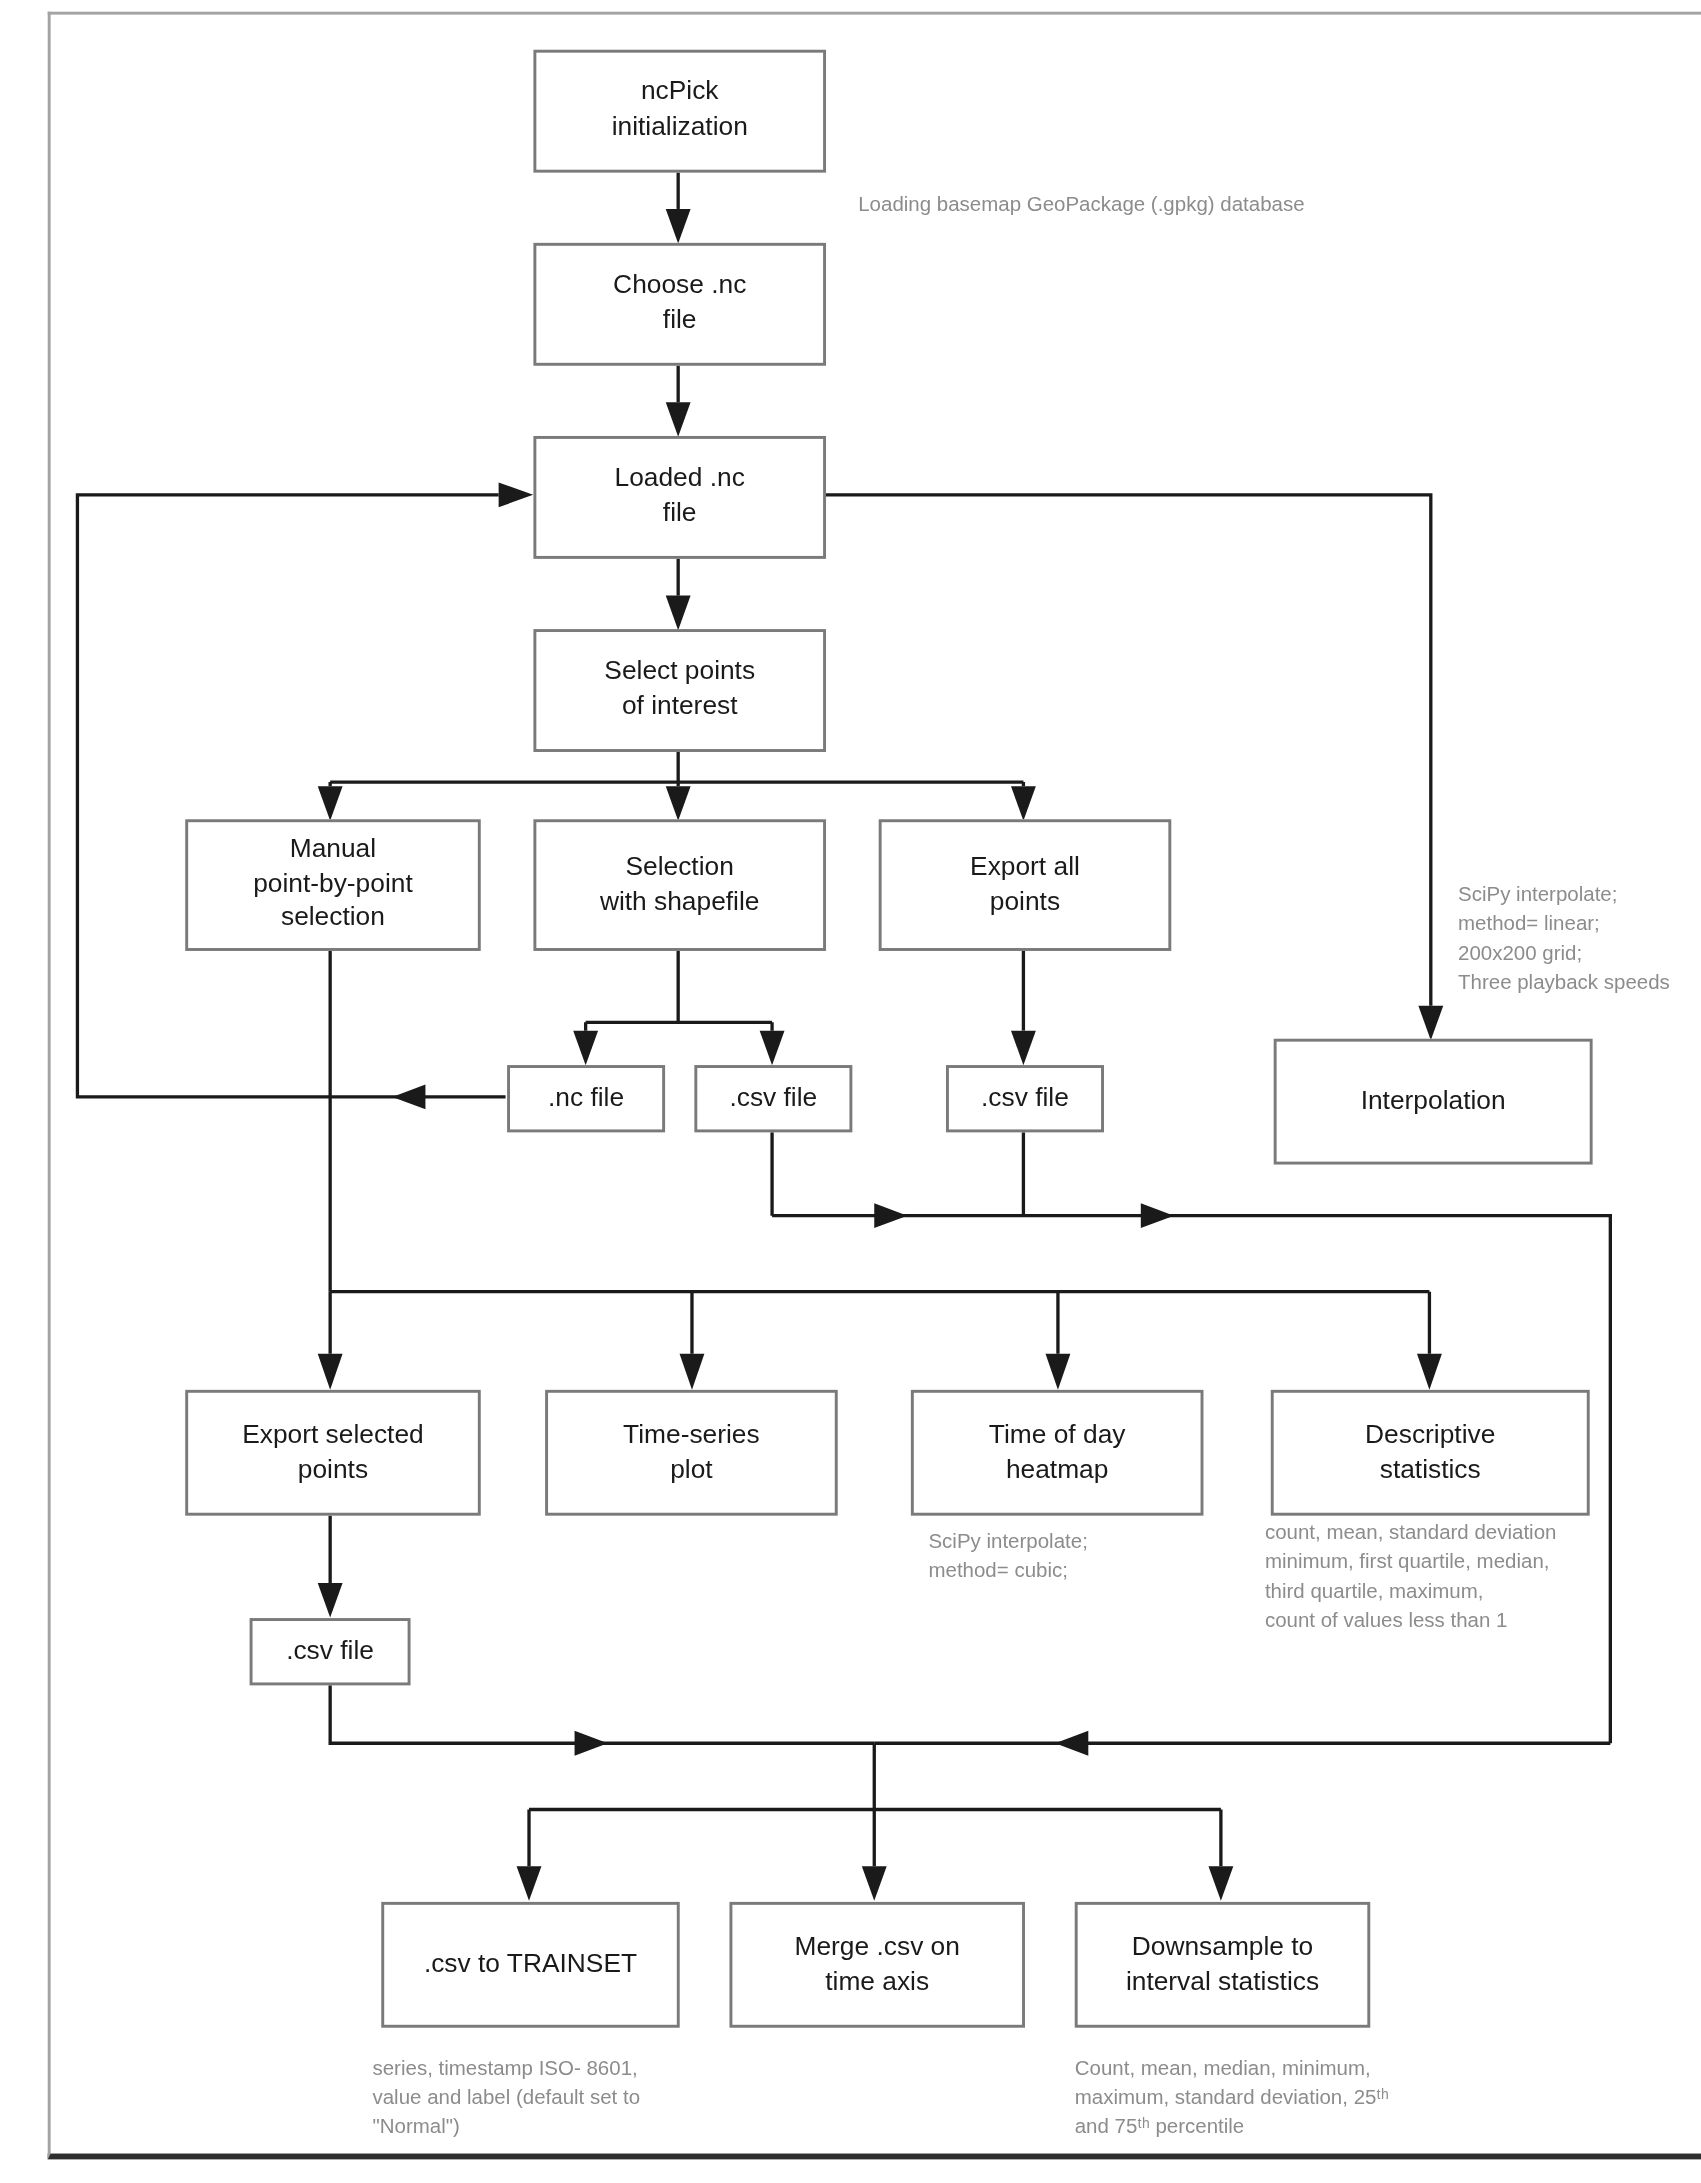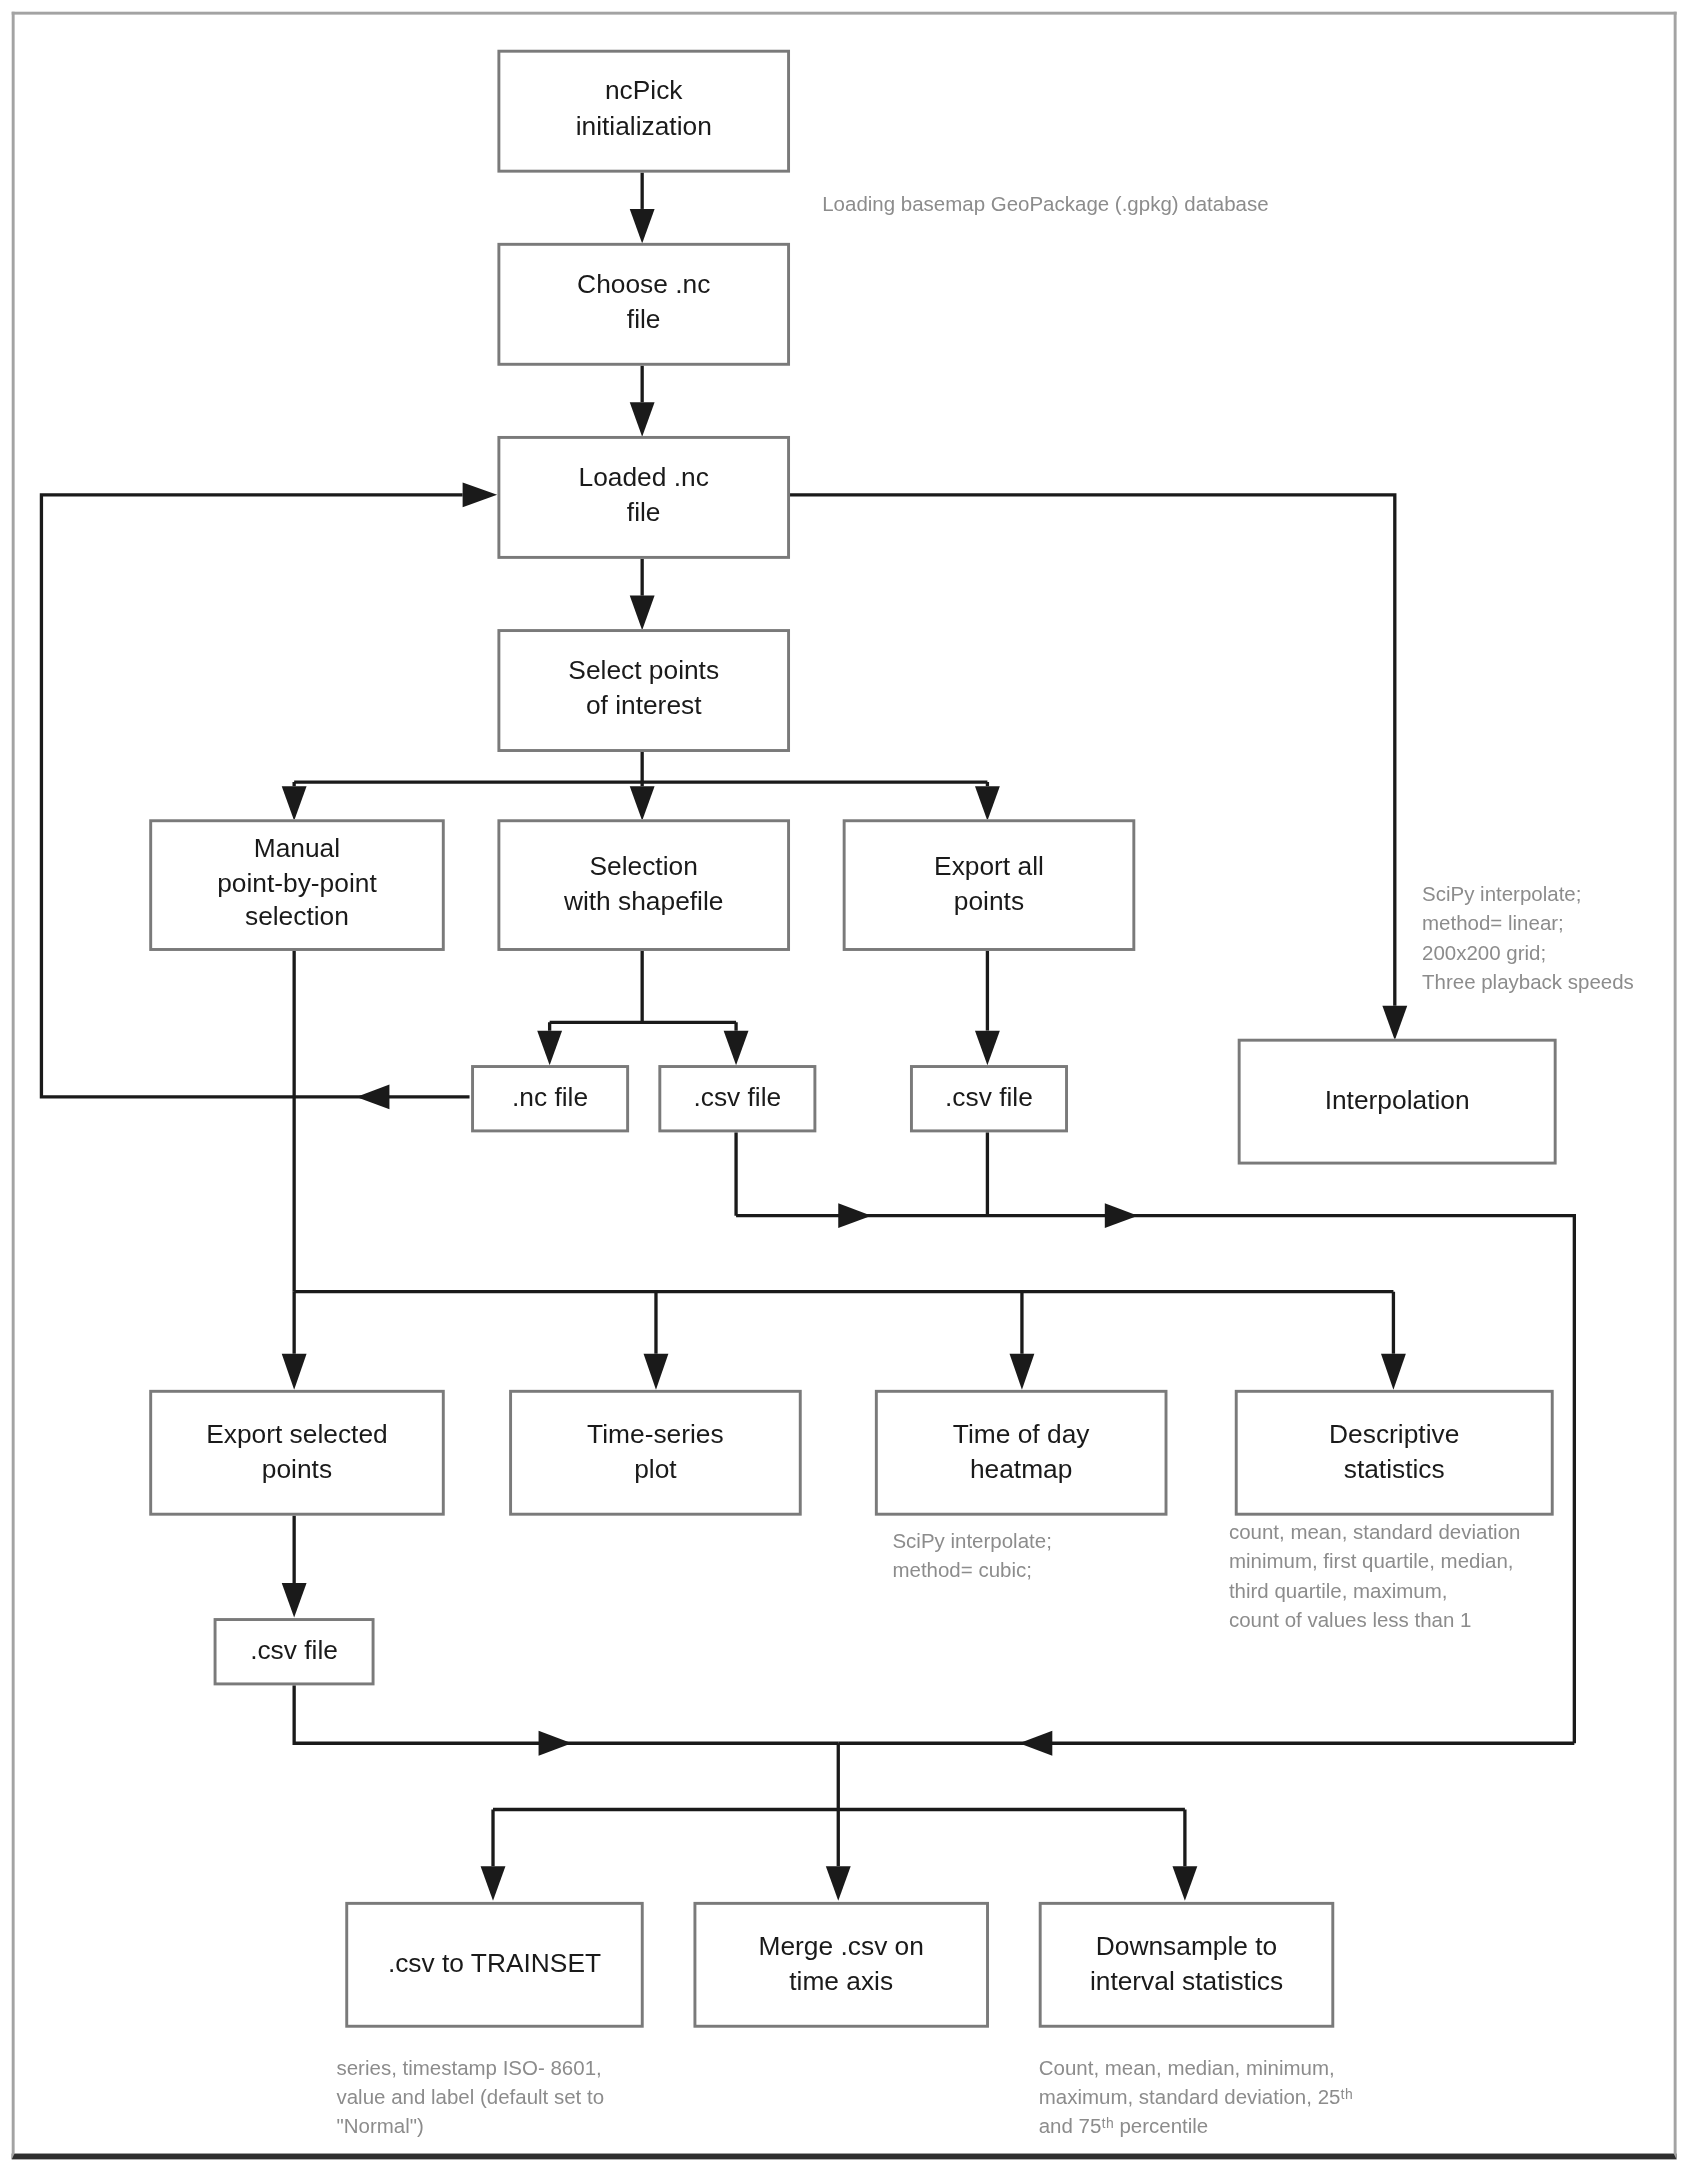--- a/index.html
+++ b/index.html
@@ -1,20 +1,21 @@
 <!DOCTYPE html>
 <html style="font-size:7.6px"><head>
 <meta charset="utf-8">
 <style>
   * { box-sizing: border-box; margin: 0; padding: 0; }
   html, body { background: #ffffff; }
   #stage {
     width: 1701px; height: 2183px; overflow: hidden; background: #ffffff;
     position: relative;
     font-family: "Liberation Sans", "DejaVu Sans", sans-serif;
+    padding-left: 36px;
   }
   #diagram {
     width: 581px; height: 746px; position: relative;
     transform: scale(2.926); transform-origin: 0 0;
     background: #ffffff;
   }
   #frame {
     position: absolute; left: 4.3px; top: 4.3px; width: 569px; height: 734px;
     border: 0.9px solid #a3a3a3; border-bottom: 2.4px solid #2f2f2f;
   }

